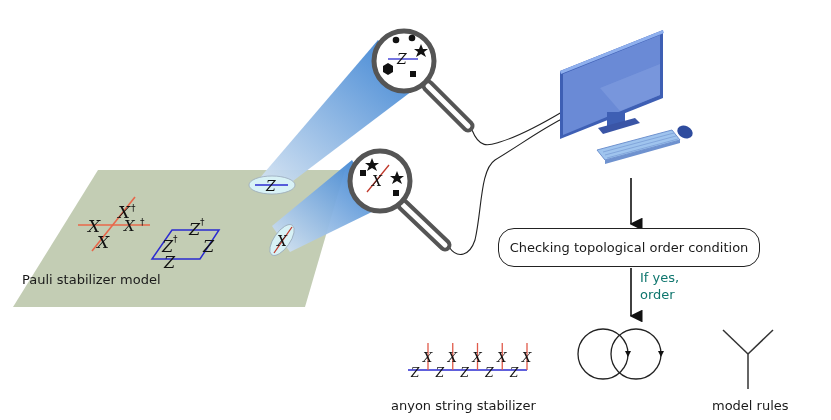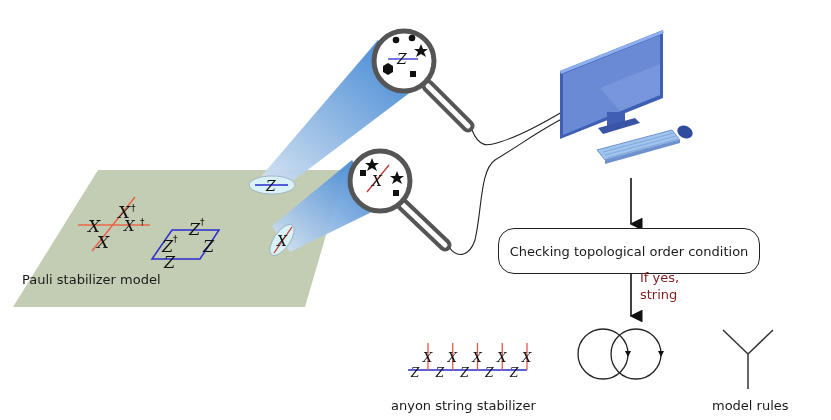--- a/index.html
+++ b/index.html
@@ -2,26 +2,26 @@
 <html><head>
   <meta charset="utf-8">
   <style>
     html, body { margin: 0; padding: 0; background: #ffffff; }
     body { width: 831px; height: 420px; overflow: hidden; position: relative; }
     #stage { position: absolute; left: 0; top: 0; width: 831px; height: 420px; }
     .sans { font-family: "DejaVu Sans", "Liberation Sans", sans-serif; }
     .serif-it { font-family: "DejaVu Serif", "Liberation Serif", serif; font-style: italic; }
     .label { position: absolute; font-family: "DejaVu Sans", "Liberation Sans", sans-serif; font-size: 13px; color: #1a1a1a; white-space: nowrap; }
     .box {
-      position: absolute; left: 498px; top: 228px; width: 262px; height: 46px;
+      position: absolute; left: 498px; top: 228px; width: 262px; height: 39px;
       border: 1.3px solid #222; border-radius: 16px; box-sizing: border-box;
       display: flex; align-items: center; justify-content: center;
       font-family: "DejaVu Sans", "Liberation Sans", sans-serif; font-size: 13px; color: #1a1a1a; background: #fff;
     }
-    .ifyes { position: absolute; left: 640px; top: 269px; font-family: "DejaVu Sans", "Liberation Sans", sans-serif; font-size: 13px; line-height: 17px; color: #7f1d1d; }
+    .ifyes { position: absolute; left: 640px; top: 269px; font-family: "DejaVu Sans", "Liberation Sans", sans-serif; font-size: 13px; line-height: 17px; color: #0f766e; }
   </style>
 </head>
 <body>
 
 <div id="stage">
   <svg id="art" width="831" height="420" viewBox="0 0 831 420" xmlns="http://www.w3.org/2000/svg">
     <defs>
       <linearGradient id="beamGrad1" x1="0" y1="1" x2="1" y2="0">
         <stop offset="0" stop-color="#d9e6f3"></stop>
         <stop offset="1" stop-color="#2f7bd0"></stop>
@@ -154,18 +154,18 @@
   </svg>
 
   <div class="label" style="left:22px; top:272px;">Pauli stabilizer model</div>
 
   <div class="box">
     <span>Checking topological order condition</span>
   </div>
 
   <div class="ifyes">
     <div>If yes,</div>
-    <div>string</div>
+    <div>order</div>
   </div>
 
   <div class="label" style="left:391px; top:398px;">anyon string stabilizer</div>
   <div class="label" style="left:712px; top:398px;">model rules</div>
 </div>
 
 </body></html>

